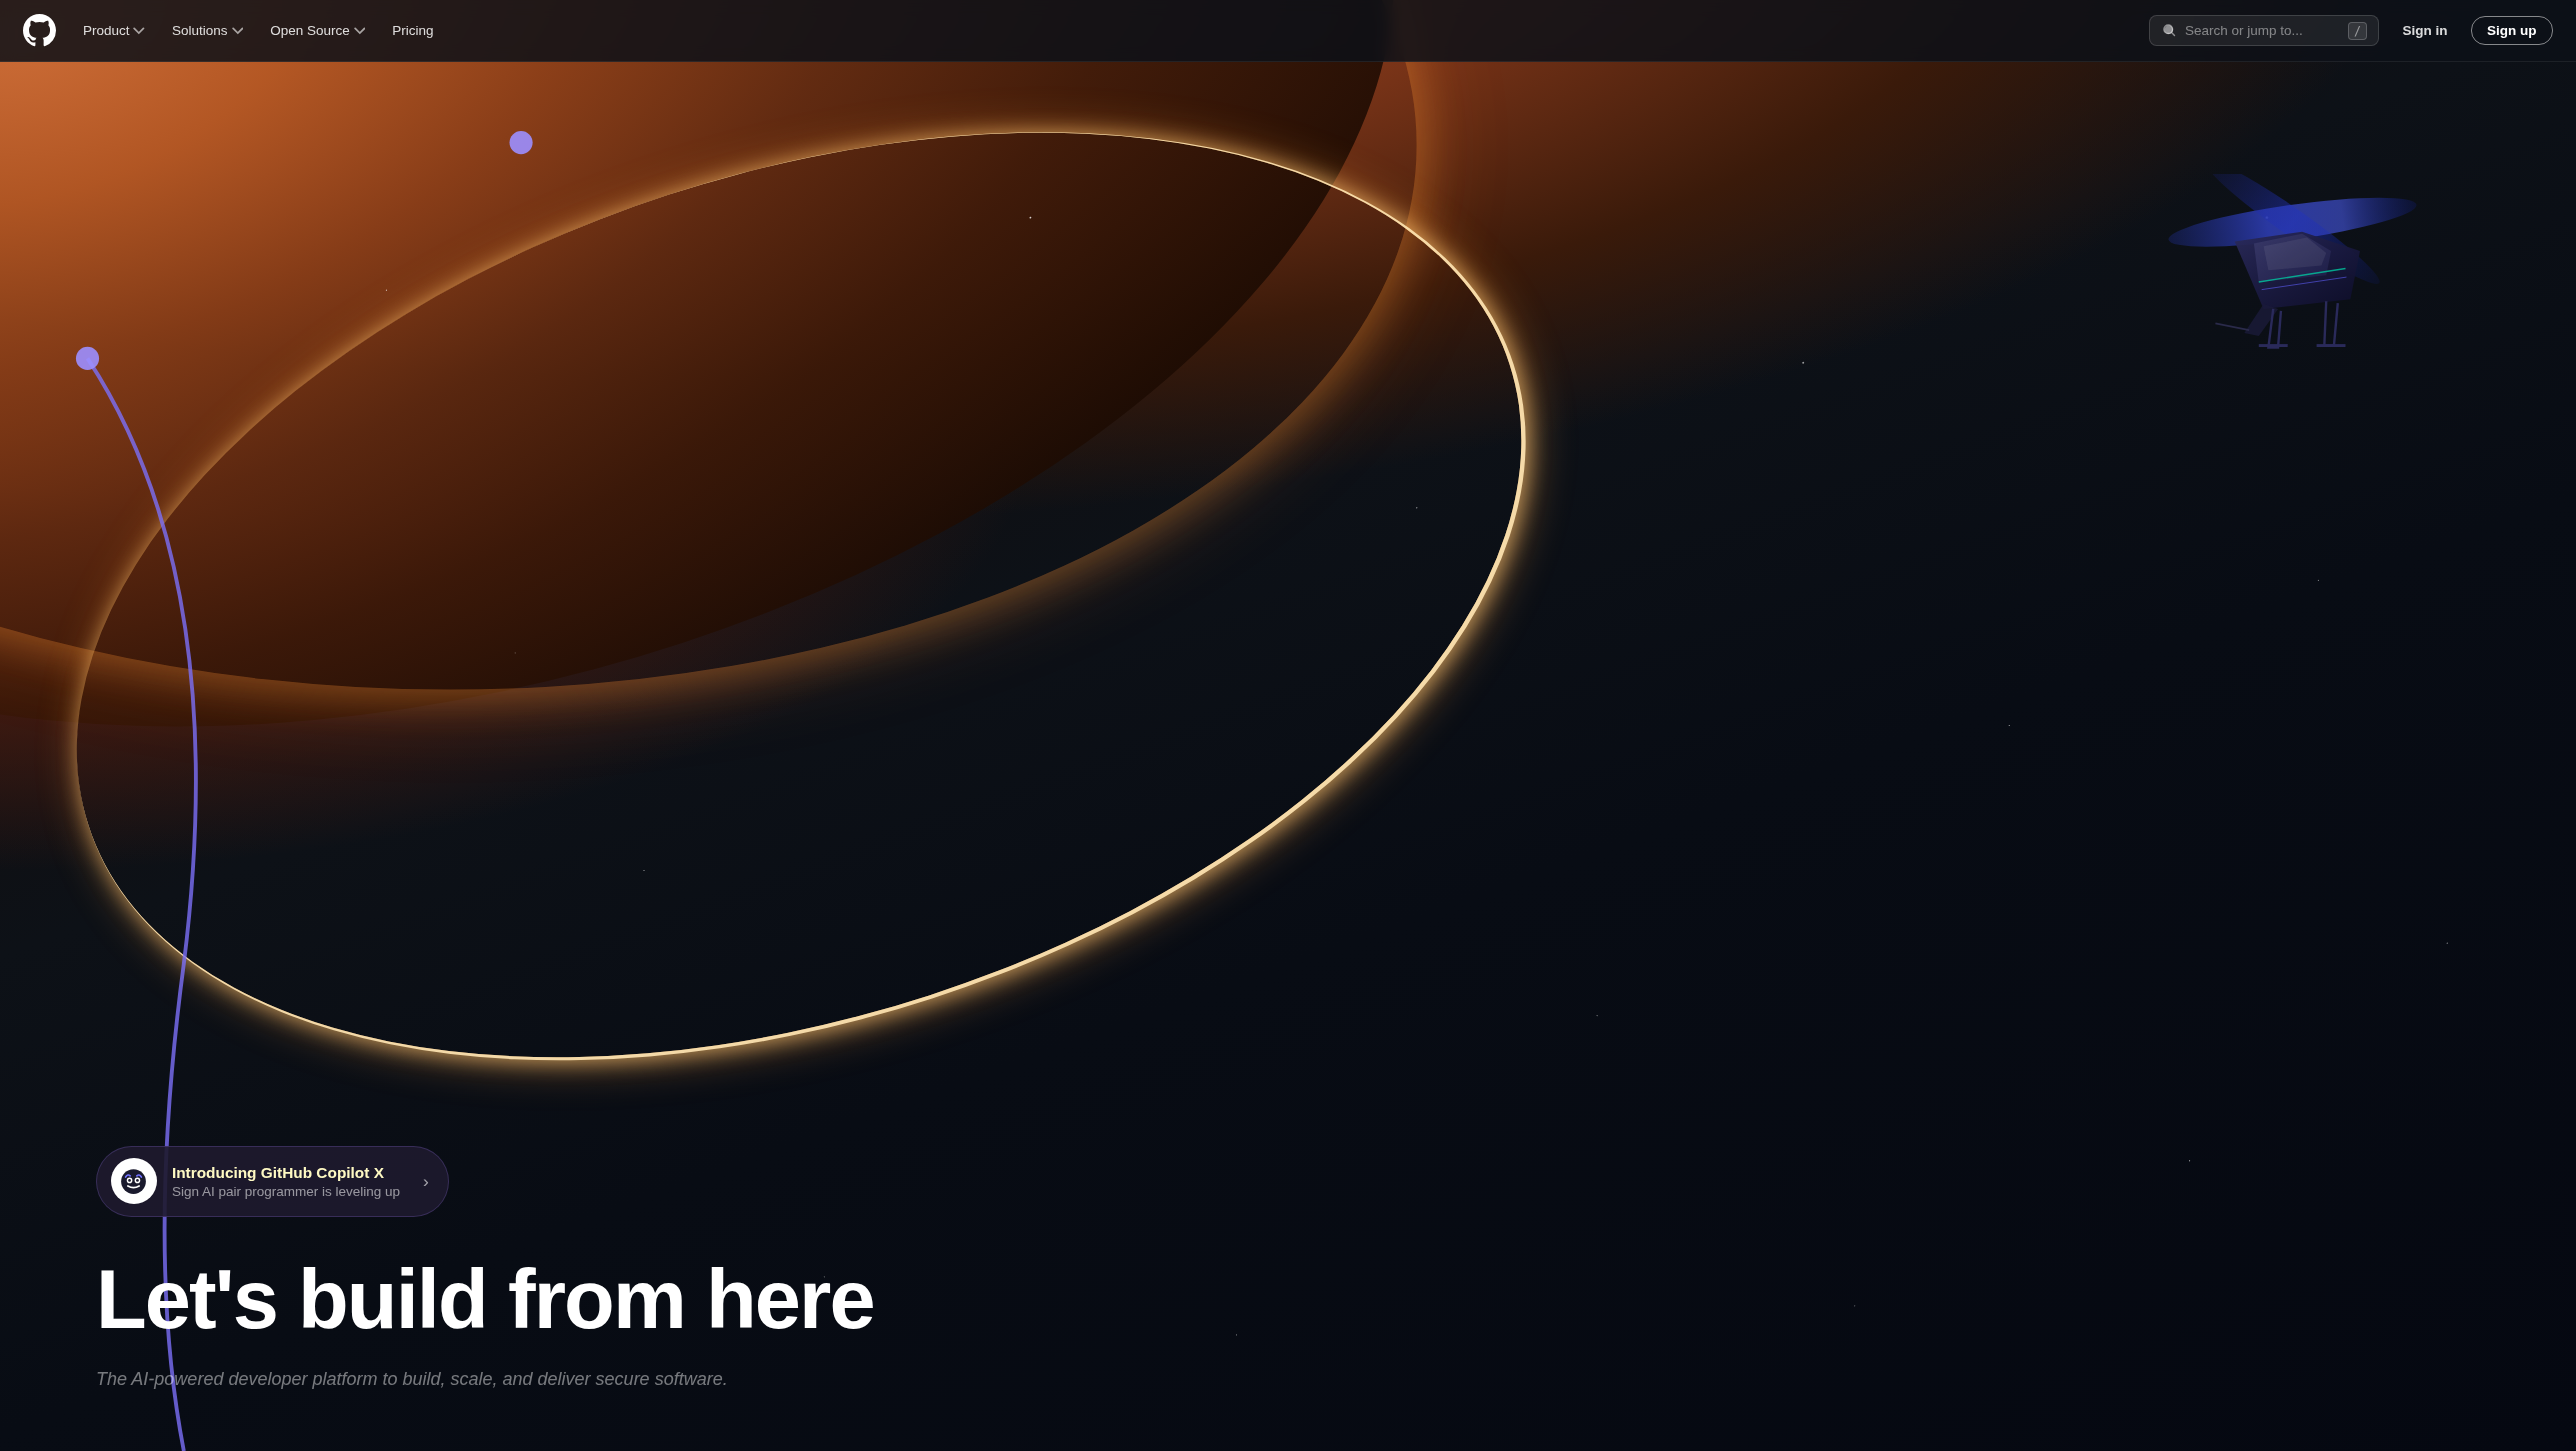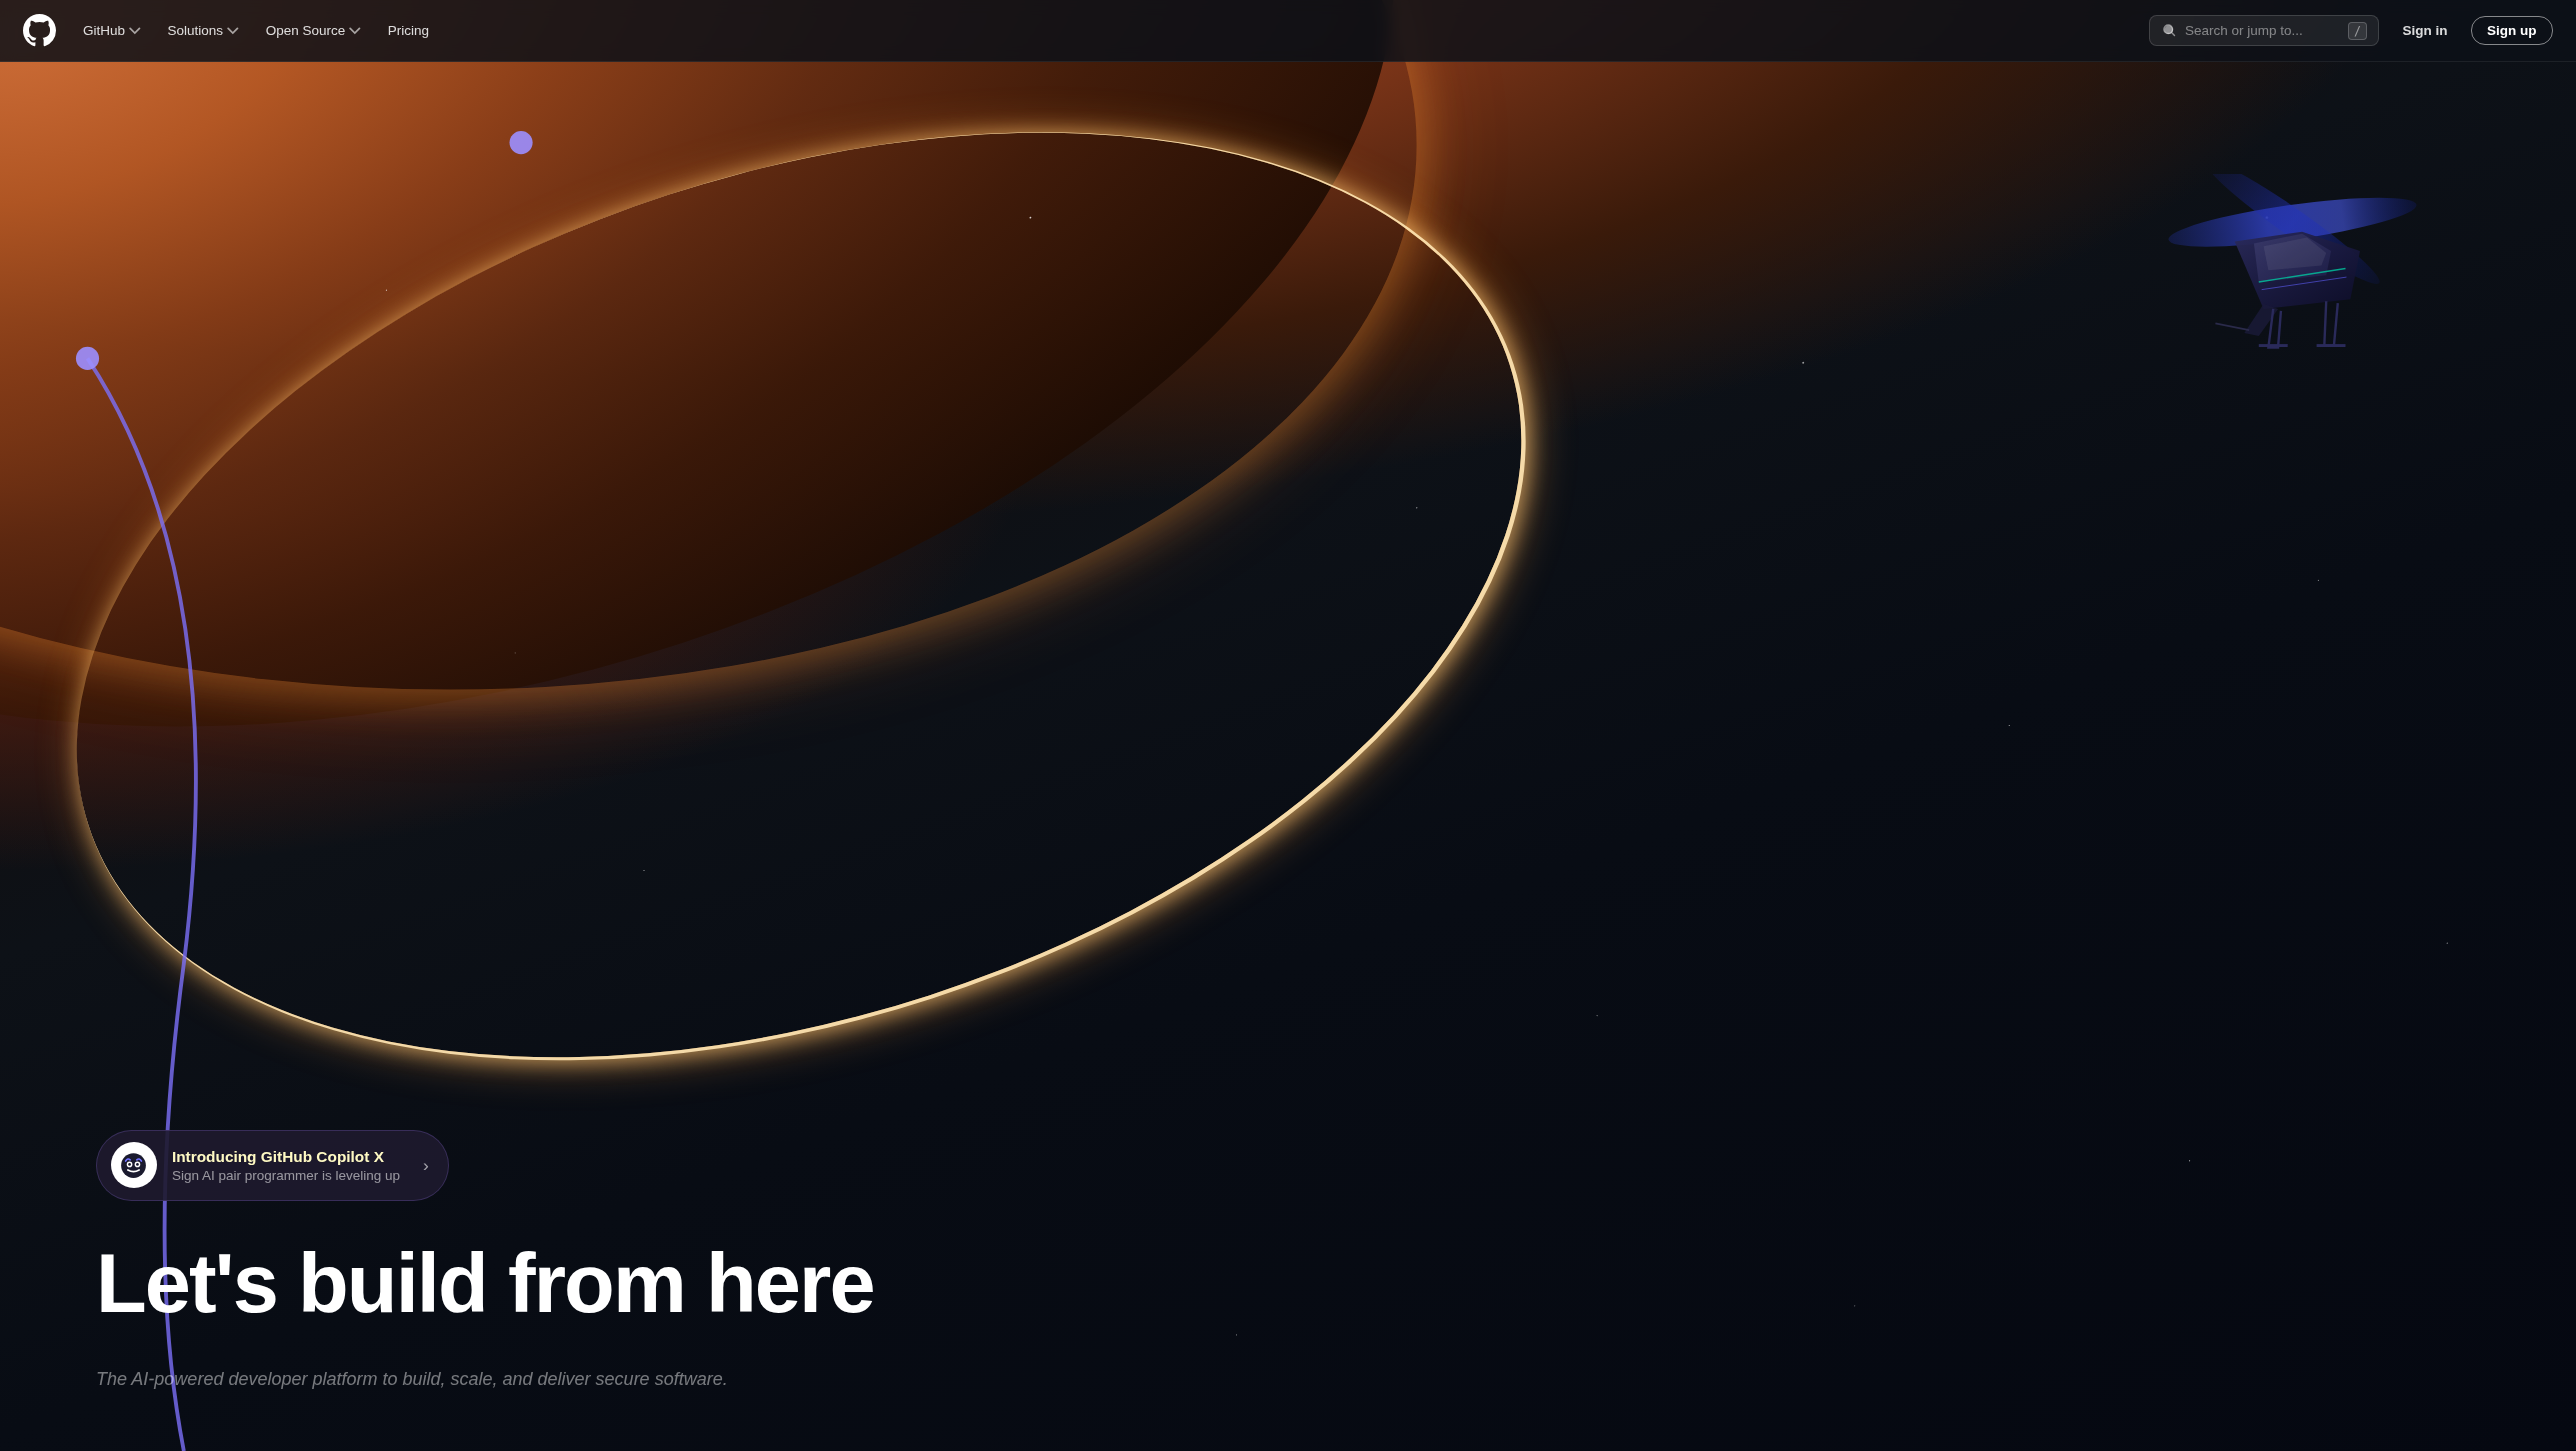--- a/index.html
+++ b/index.html
@@ -333,21 +333,21 @@
       font-size: 17.4px;
       margin-left: 7.7px;
     }
 
     .hero-headline {
       font-size: 83px;
       font-weight: 800;
       line-height: 1.05;
       color: #fff;
       letter-spacing: -1.9px;
-      margin-bottom: 39px;
+      margin-bottom: 23px;
       max-width: 868px;
     }
 
     .hero-subheadline {
       font-size: 18px;
       font-weight: 400;
       color: rgba(255,255,255,0.45);
       line-height: 1.5;
       max-width: 771px;
       font-style: italic;
@@ -365,21 +365,21 @@
                .07-.52.28-.87.51-1.07-1.78-.2-3.64-.89-3.64-3.95 0-.87.31-1.59.82-2.15
                -.08-.2-.36-1.02.08-2.12 0 0 .67-.21 2.2.82.64-.18 1.32-.27 2-.27
                .68 0 1.36.09 2 .27 1.53-1.04 2.2-.82 2.2-.82.44 1.1.16 1.92.08 2.12
                .51.56.82 1.27.82 2.15 0 3.07-1.87 3.75-3.65 3.95.29.25.54.73.54 1.48
                0 1.07-.01 1.93-.01 2.2 0 .21.15.46.55.38A8.013 8.013 0 0016 8c0-4.42-3.58-8-8-8z"></path>
     </svg>
   </div>
 
   <div class="nav-links">
     <a class="nav-link">
-      <span>GitHub</span>
+      <span>Product</span>
       <svg class="chevron" viewBox="0 0 10 6">
         <path d="M1 1l4 4 4-4" stroke="currentColor" stroke-width="1.5" fill="none" stroke-linecap="round"></path>
       </svg>
     </a>
     <a class="nav-link">
       <span>Solutions</span>
       <svg class="chevron" viewBox="0 0 10 6">
         <path d="M1 1l4 4 4-4" stroke="currentColor" stroke-width="1.5" fill="none" stroke-linecap="round"></path>
       </svg>
     </a>

